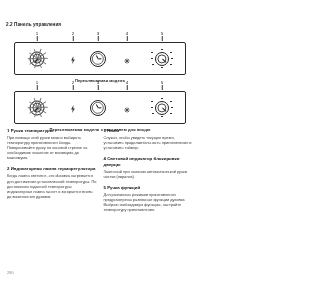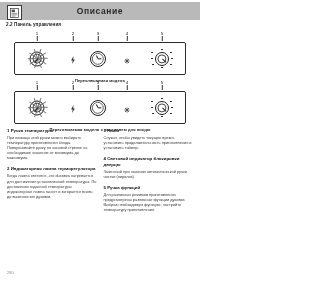--- a/index.html
+++ b/index.html
@@ -97,32 +97,20 @@
   .folio{
     position:absolute;left:7px;bottom:9px;
     font-size:4px;color:#8a8a8a;
   }
 </style>
 </head>
 <body>
 
 <div class="page">
 
-  <div class="header">
-    <div class="header-icon">
-      <svg width="9" height="10" viewBox="0 0 9 10">
-        <rect x="0.5" y="0.5" width="8" height="9" fill="#fff" stroke="#333" stroke-width="0.7"></rect>
-        <rect x="1.6" y="1.6" width="3.4" height="2.6" fill="#555"></rect>
-        <line x1="1.6" y1="5.4" x2="7.2" y2="5.4" stroke="#555" stroke-width="0.6"></line>
-        <line x1="1.6" y1="6.8" x2="7.2" y2="6.8" stroke="#555" stroke-width="0.6"></line>
-        <line x1="1.6" y1="8.1" x2="5.4" y2="8.1" stroke="#555" stroke-width="0.6"></line>
-      </svg>
-    </div>
-    <div class="header-title">Описание</div>
-  </div>
 
   <div class="subtitle">2.2 Панель управления</div>
 
   <div class="figure fig1">
     <div class="callouts">
       <div class="callout" style="left:22px">
         <span class="num">1</span>
         <span class="tick"></span>
       </div>
       <div class="callout" style="left:58px">

